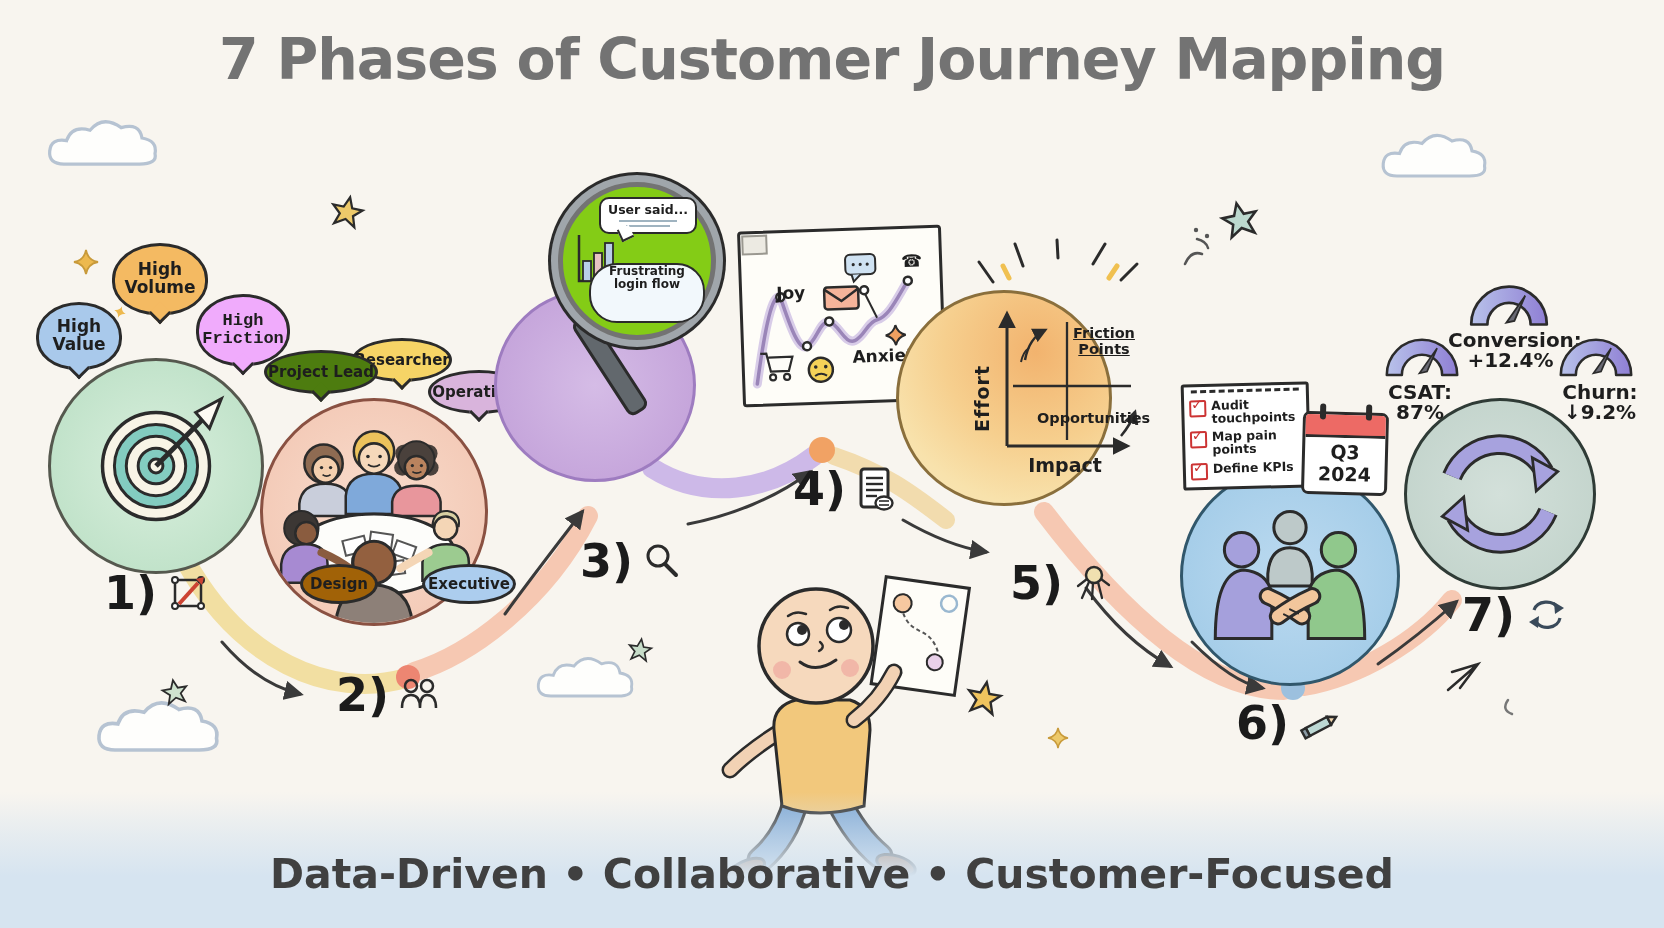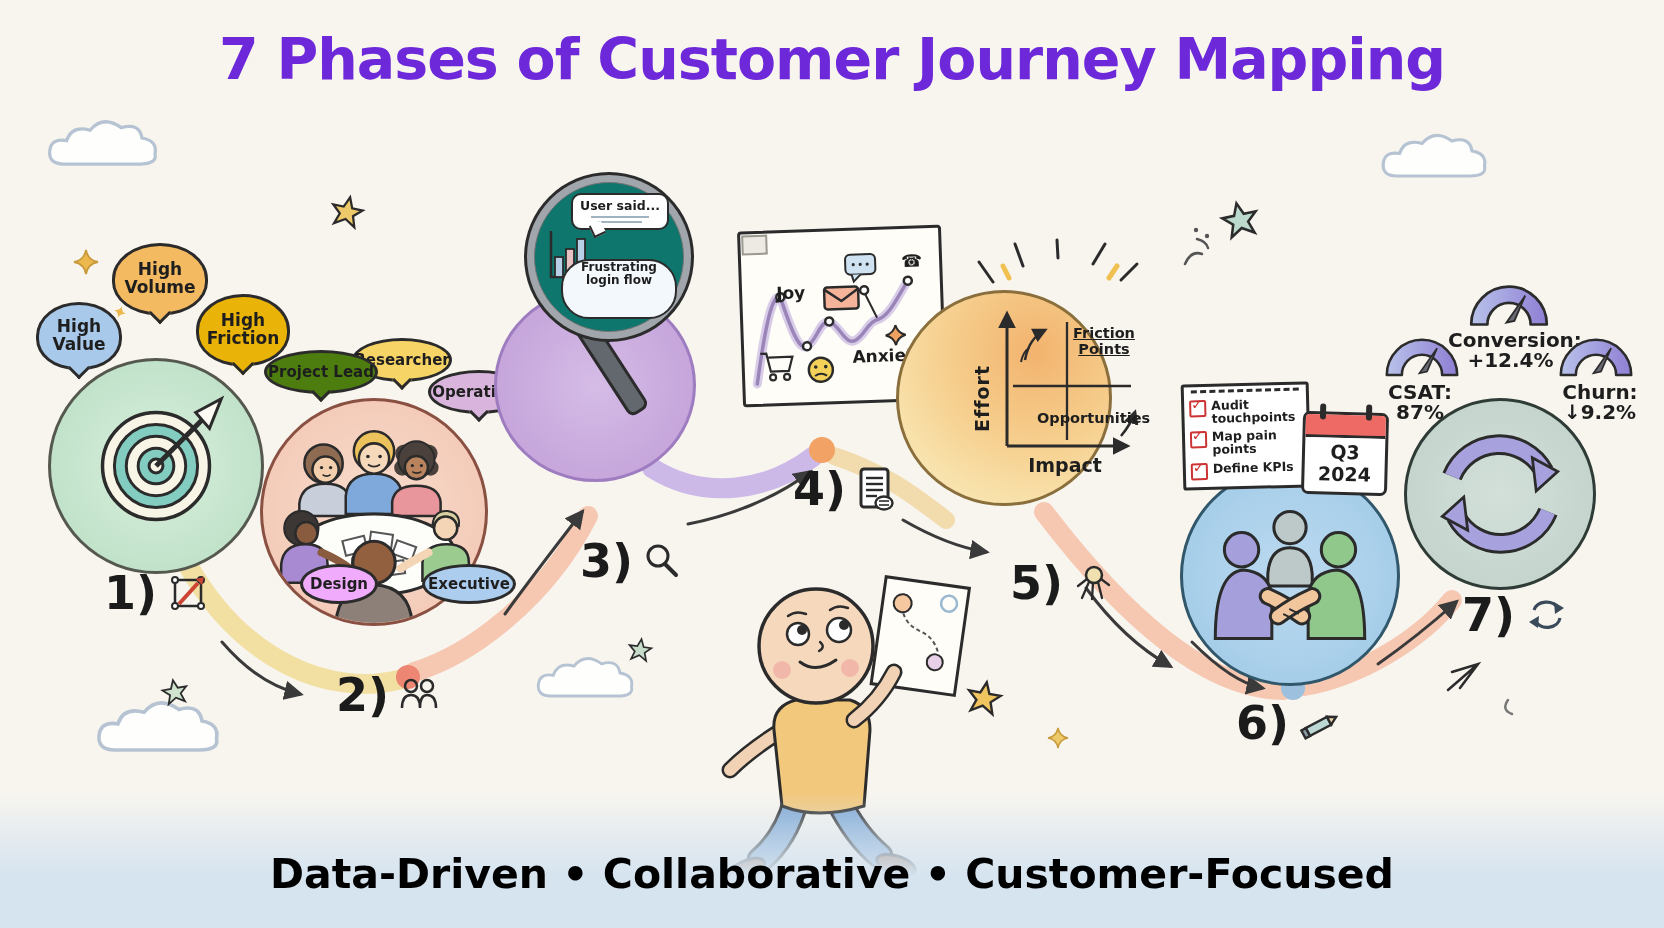--- a/index.html
+++ b/index.html
@@ -3,51 +3,51 @@
 <meta charset="utf-8">
 <style>
   html,body{margin:0;padding:0;background:#e9e6e0;}
   .canvas{position:relative;width:1664px;height:928px;background:#f8f5ef;overflow:hidden;
           font-family:"DejaVu Sans",sans-serif;color:#1e1e1e;}
   .abs{position:absolute;}
   svg{display:block;}
 
   
   .title{left:0;top:26px;width:1664px;text-align:center;font-size:57px;font-weight:bold;
-         color:#6d28d9;letter-spacing:-1px;}
+         color:#737373;letter-spacing:-1px;}
   .band{left:0;top:792px;width:1664px;height:136px;
         background:linear-gradient(180deg,rgba(214,228,240,0) 0%,rgba(214,228,240,.55) 32%,#d6e4f0 62%);}
-  .tagline{left:0;top:850px;width:1664px;text-align:center;font-size:41px;font-weight:bold;color:#000000;}
+  .tagline{left:0;top:850px;width:1664px;text-align:center;font-size:41px;font-weight:bold;color:#404040;}
 
   
   .pcircle{border-radius:50%;overflow:hidden;}
 
   
   .plabel{display:flex;align-items:center;gap:9px;}
   .pnum{font-size:46px;font-weight:bold;color:#1b1b1b;}
 
   
   .bubble{border:3px solid #2b2b2b;border-radius:50% 50% 46% 46%;display:flex;align-items:center;
           justify-content:center;text-align:center;font-weight:bold;font-size:17px;line-height:1.05;}
   .bubble::after{content:'';position:absolute;bottom:-9px;left:50%;width:13px;height:13px;
           background:inherit;border-right:3px solid #2b2b2b;border-bottom:3px solid #2b2b2b;
           transform:translateX(-50%) rotate(45deg);}
   .b-value{background:#a9c9eb;}
   .b-volume{background:#f4ba62;}
-  .b-friction{background:#eab308;}
+  .b-friction{background:#f0abfc;font-family:Liberation Mono, monospace;}
 
   
   .role{border:3px solid #2b2b2b;border-radius:50%;display:flex;align-items:center;justify-content:center;
         font-weight:bold;font-size:15px;white-space:nowrap;}
   .role.tail::after{content:'';position:absolute;bottom:-8px;left:50%;width:11px;height:11px;background:inherit;
         border-right:3px solid #2b2b2b;border-bottom:3px solid #2b2b2b;transform:translateX(-50%) rotate(45deg);}
 
   
-  .glass{left:534px;top:182px;width:148px;height:148px;border-radius:50%;background:#0f766e;
-         border:1px solid #737373;box-shadow:0 0 0 7px #a0a6ab,0 0 0 10px #2b2b2b;}
+  .glass{left:558px;top:182px;width:148px;height:148px;border-radius:50%;background:#84cc16;
+         border:5px solid #737373;box-shadow:0 0 0 7px #a0a6ab,0 0 0 10px #2b2b2b;}
   .handle{left:568px;top:318px;width:17px;height:106px;background:#62686d;border:3px solid #2b2b2b;
           border-radius:8px;transform:rotate(-33deg);transform-origin:top center;}
   .quote{left:36px;top:10px;width:94px;border:2.5px solid #2b2b2b;border-radius:10px;background:#fff;
          font-size:12.5px;font-weight:bold;text-align:center;padding:3px 0 5px;}
   .quote .ln{width:58px;height:2px;background:#9fb3c0;margin:3px auto 0;}
   .quote::after{content:'';position:absolute;bottom:-8px;left:18px;width:11px;height:11px;background:#fff;
          border-right:2.5px solid #2b2b2b;border-bottom:2.5px solid #2b2b2b;transform:rotate(65deg);}
   .cloudbubble{left:26px;top:76px;width:112px;height:56px;background:#f2f8fc;border:2.5px solid #2b2b2b;
          border-radius:28px;display:flex;justify-content:center;text-align:center;
          font-size:12px;font-weight:bold;line-height:1.1;}
@@ -240,21 +240,21 @@
   </div>
   <div class="abs role tail" style="left:352px;top:338px;width:94px;height:38px;background:#f6d466;">
     <span>Researcher</span>
   </div>
   <div class="abs role tail" style="left:264px;top:350px;width:108px;height:38px;background:#4d7c0f;align-items:center;">
     <span>Project Lead</span>
   </div>
   <div class="abs role tail" style="left:428px;top:370px;width:96px;height:38px;background:#d9b4dc;">
     <span>Operations</span>
   </div>
-  <div class="abs role" style="left:300px;top:564px;width:72px;height:34px;background:#f0abfc;">
+  <div class="abs role" style="left:300px;top:564px;width:72px;height:34px;background:#a16207;">
     <span>Design</span>
   </div>
   <div class="abs role" style="left:422px;top:564px;width:88px;height:34px;background:#accdee;">
     <span>Executive</span>
   </div>
   <div class="abs plabel" style="left:336px;top:668px;">
     <span class="pnum">2)</span>
     <svg width="42" height="38" viewBox="0 0 42 38">
       <circle cx="13" cy="10" r="6" fill="none" stroke="#2b2b2b" stroke-width="2.5"></circle>
       <circle cx="29" cy="10" r="6" fill="none" stroke="#2b2b2b" stroke-width="2.5"></circle>

